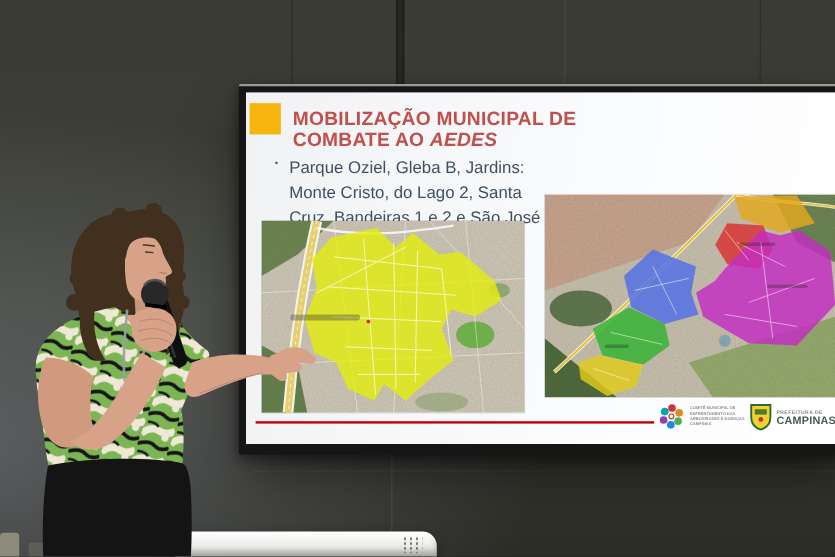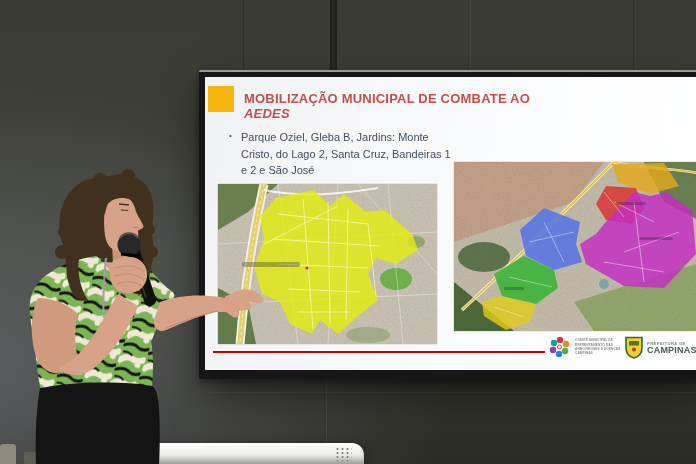--- a/index.html
+++ b/index.html
@@ -9,25 +9,25 @@
       radial-gradient(900px 520px at -6% 80%, rgba(132,136,148,.50), rgba(132,136,148,0) 55%),
       linear-gradient(180deg,#3a3c33 0%,#3e4037 55%,#31322b 86%,#2b2c26 100%);}
   .seam{position:absolute;}
   
   .screen{position:absolute;left:199px;top:70px;width:512px;height:307px;
     background:#161616;border-top:2px solid #9a9a9a;border-radius:2px;
     box-shadow:0 18px 40px -6px rgba(0,0,0,.55),0 4px 10px rgba(0,0,0,.4);z-index:2;}
   .slide{position:absolute;left:6px;top:5px;right:10px;bottom:9px;
     background:linear-gradient(100deg,#f1f2f4,#fbfcfe 60%,#ffffff);overflow:hidden;}
   .accent{position:absolute;left:3px;top:9px;width:26px;height:26px;background:#f6b40c;}
-  .title{position:absolute;left:39px;top:14px;width:320px;font-size:13px;font-weight:600;
+  .title{position:absolute;left:39px;top:14px;width:320px;font-size:16px;font-weight:600;
     letter-spacing:.2px;color:#c0504d;}
   .title em{font-style:italic;}
   .bullet-dot{position:absolute;left:24px;top:54px;font-size:8px;color:#4a5568;}
-  .bullet{position:absolute;left:36px;top:52px;width:212px;font-size:11px;line-height:1.5;
+  .bullet{position:absolute;left:36px;top:52px;width:212px;font-size:14px;line-height:1.5;
     color:#3f4f63;}
   .map{position:absolute;display:block;box-shadow:0 0 0 .5px rgba(0,0,0,.15);}
   .map-left{left:13px;top:107px;}
   .map-right{left:249px;top:85px;}
   .footer-line{position:absolute;left:8px;top:274px;width:332px;height:2px;background:#c40000;}
   .logo-committee{position:absolute;left:343px;top:258px;display:flex;align-items:center;gap:3px;}
   .logo-committee .txt{width:56px;font-size:3.2px;line-height:1.35;font-weight:700;
     color:#8b8b8b;letter-spacing:.1px;}
   .logo-city{position:absolute;left:419px;top:259px;display:flex;align-items:center;gap:3px;}
   .logo-city .small{font-size:4.2px;font-weight:700;color:#7c8c7c;letter-spacing:.4px;}

